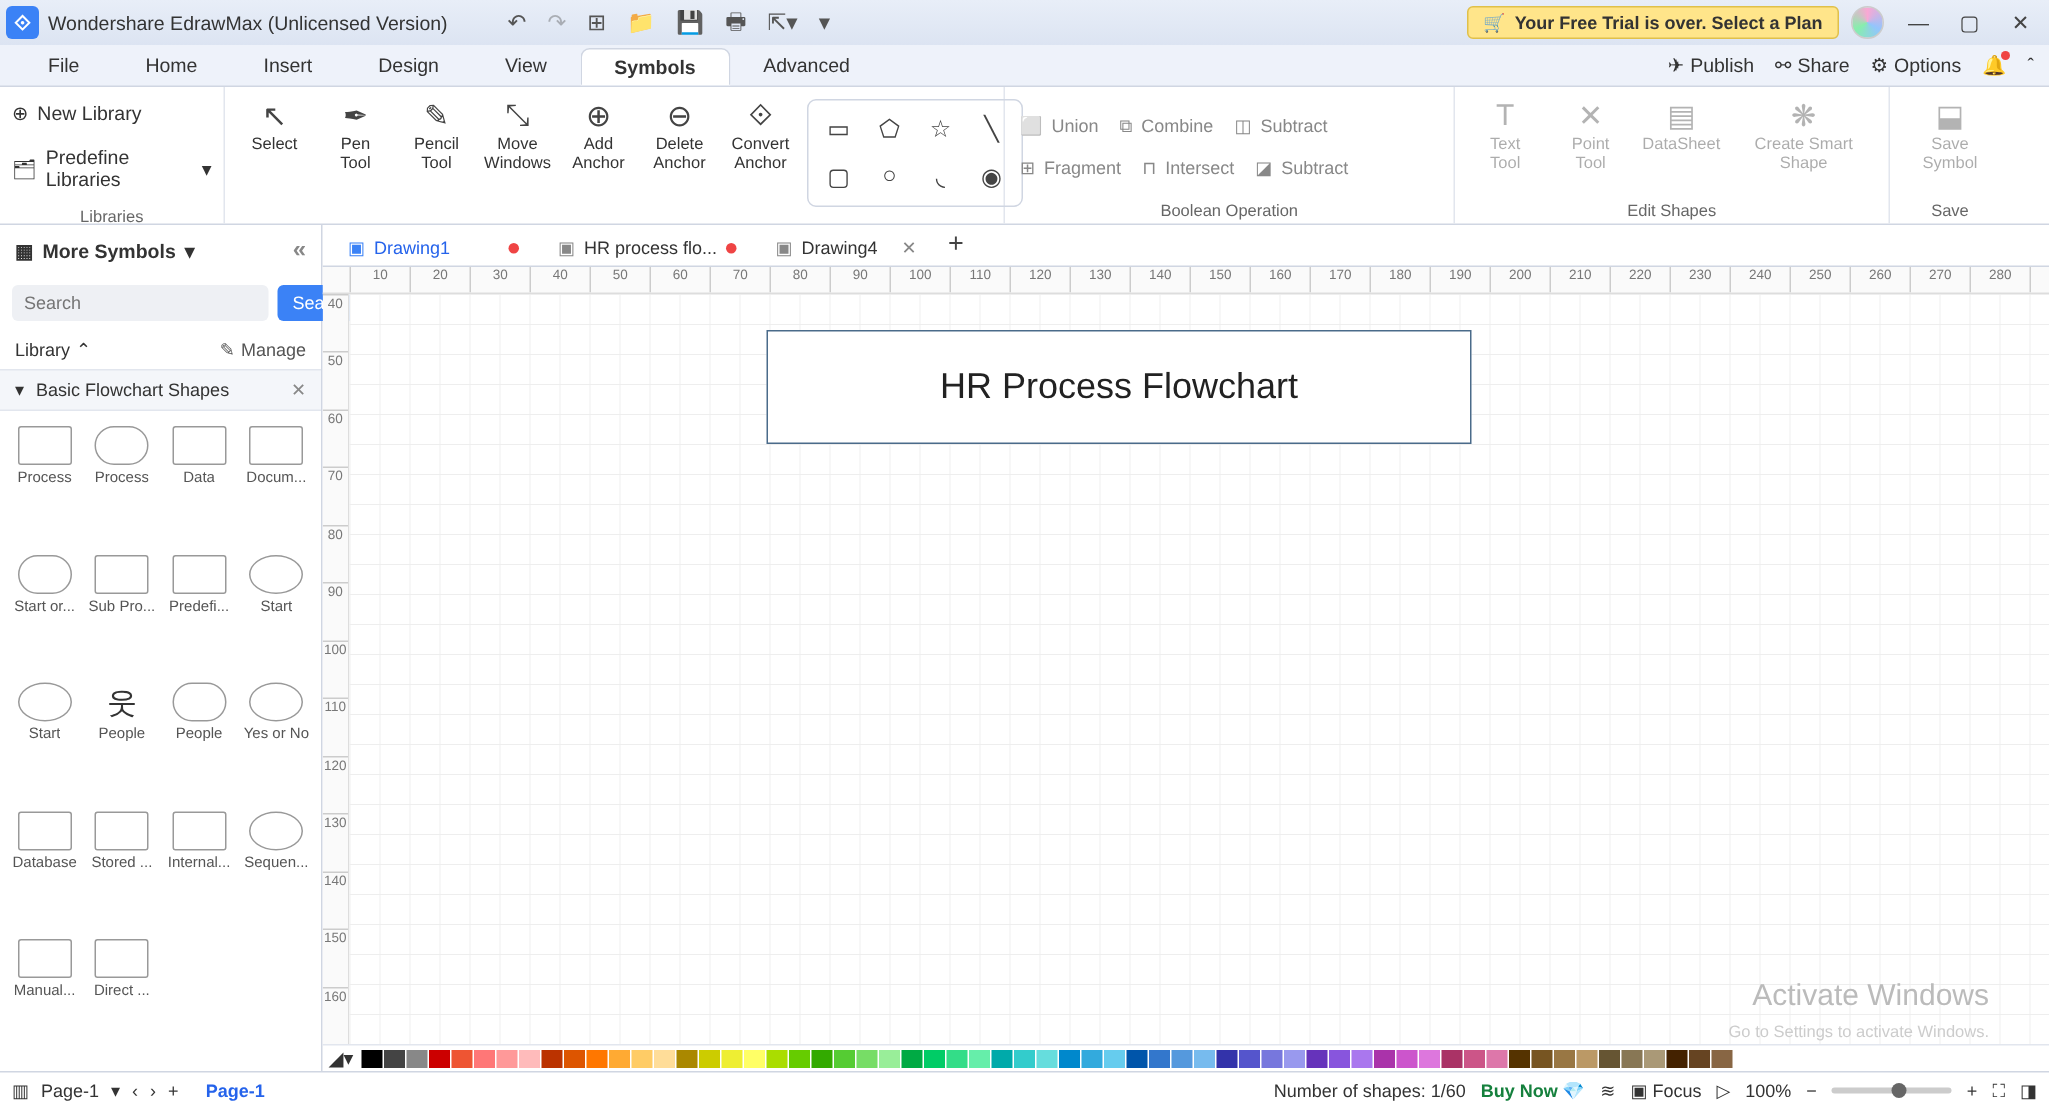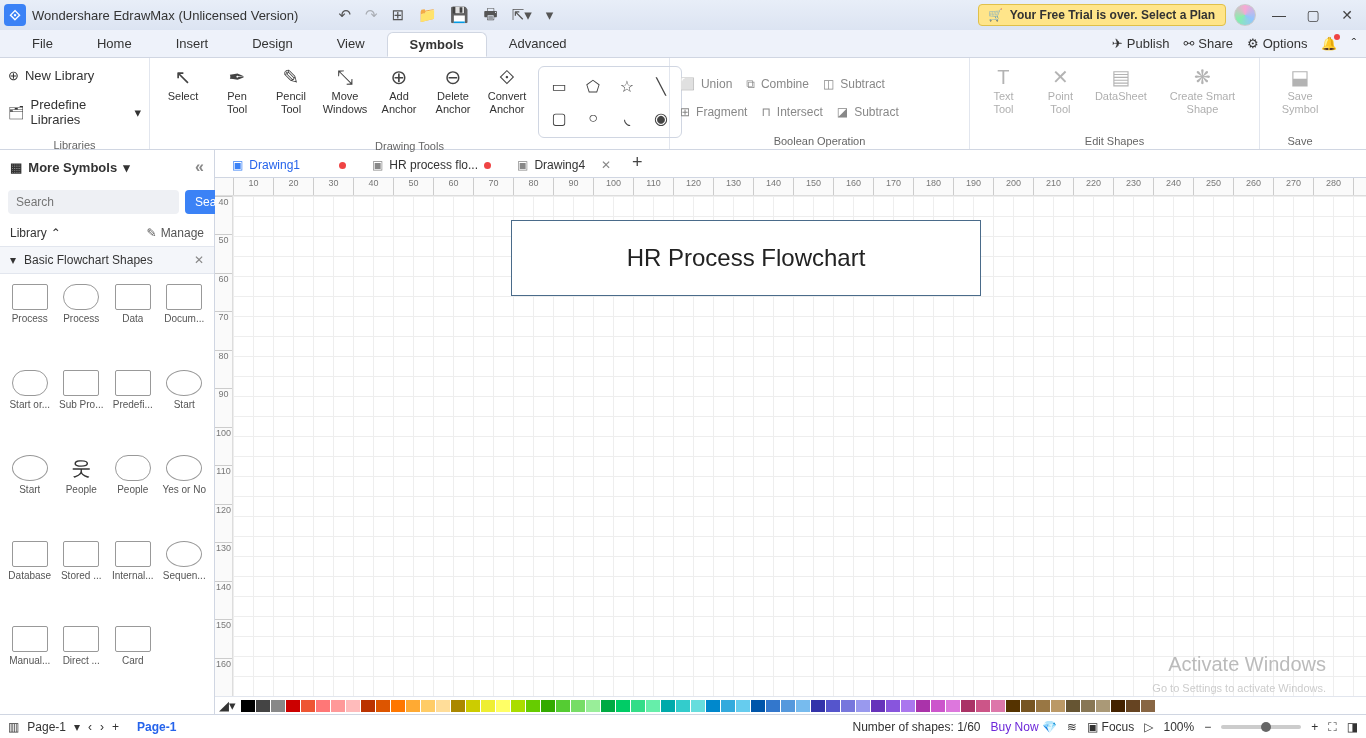--- a/index.html
+++ b/index.html
@@ -81,21 +81,21 @@
 
 .color-bar { height:18px; display:flex; align-items:center; padding:0 4px; gap:1px; border-top:1px solid #e2e6ee; overflow:hidden;}
 .color-sw { width:14px; height:12px; cursor:pointer; flex-shrink:0;}
 
 
 .statusbar { height:24px; border-top:1px solid #d0d6e2; display:flex; align-items:center; padding:0 8px; font-size:12px; gap:10px;}
 .statusbar .pg { display:flex; align-items:center; gap:8px;}
 .statusbar .pg span{cursor:pointer;}
 .page-tab { color:#2563eb; font-weight:bold; padding:2px 8px;}
 .st-right { margin-left:auto; display:flex; align-items:center; gap:10px;}
-.buy { color:#6d28d9; cursor:pointer; font-weight:normal;text-align:center;}
+.buy { color:#15803d; cursor:pointer; font-weight:bold;text-align:center;}
 .zoom-slider { width:80px; height:4px; background:#ccc; border-radius:2px; position:relative;}
 .zoom-slider::after { content:''; position:absolute; left:40px; top:-3px; width:10px;height:10px;border-radius:50%;background:#666;}
 </style>
 </head>
 <body>
 
 <div class="titlebar">
   <div class="app-icon">⟐</div>
   <div class="title-text">Wondershare EdrawMax (Unlicensed Version)</div>
   <div class="qat">
@@ -194,21 +194,20 @@
         <span>▭</span>
         <span>⬠</span>
         <span>☆</span>
         <span>╲</span>
         <span>▢</span>
         <span>○</span>
         <span>◟</span>
         <span>◉</span>
       </div>
     </div>
-    <div class="rgroup-label">Drawing Tools</div>
   </div>
   <div class="rgroup" style="width:300px">
     <div style="display:flex;flex-direction:column;flex:1;justify-content:center;gap:6px">
       <div class="bool-row">
         <div class="bool-item">
             <span>⬜</span>
             <span>Union</span>
           </div>
         <div class="bool-item">
             <span>⧉</span>
@@ -358,24 +357,20 @@
           <div class="shape-ic ellipse"></div>
           <div class="shape-lbl">Sequen...</div>
         </div>
         <div class="shape-cell">
           <div class="shape-ic "></div>
           <div class="shape-lbl">Manual...</div>
         </div>
         <div class="shape-cell">
           <div class="shape-ic "></div>
           <div class="shape-lbl">Direct ...</div>
-        </div>
-        <div class="shape-cell">
-          <div class="shape-ic "></div>
-          <div class="shape-lbl">Card</div>
         </div>
       </div>
   </div>
 
   <div class="canvas-area">
     <div class="doc-tabs">
       <div class="doc-tab active">
           <span class="tic">▣</span>
           <span>Drawing1</span>
           <span class="dot"></span>

